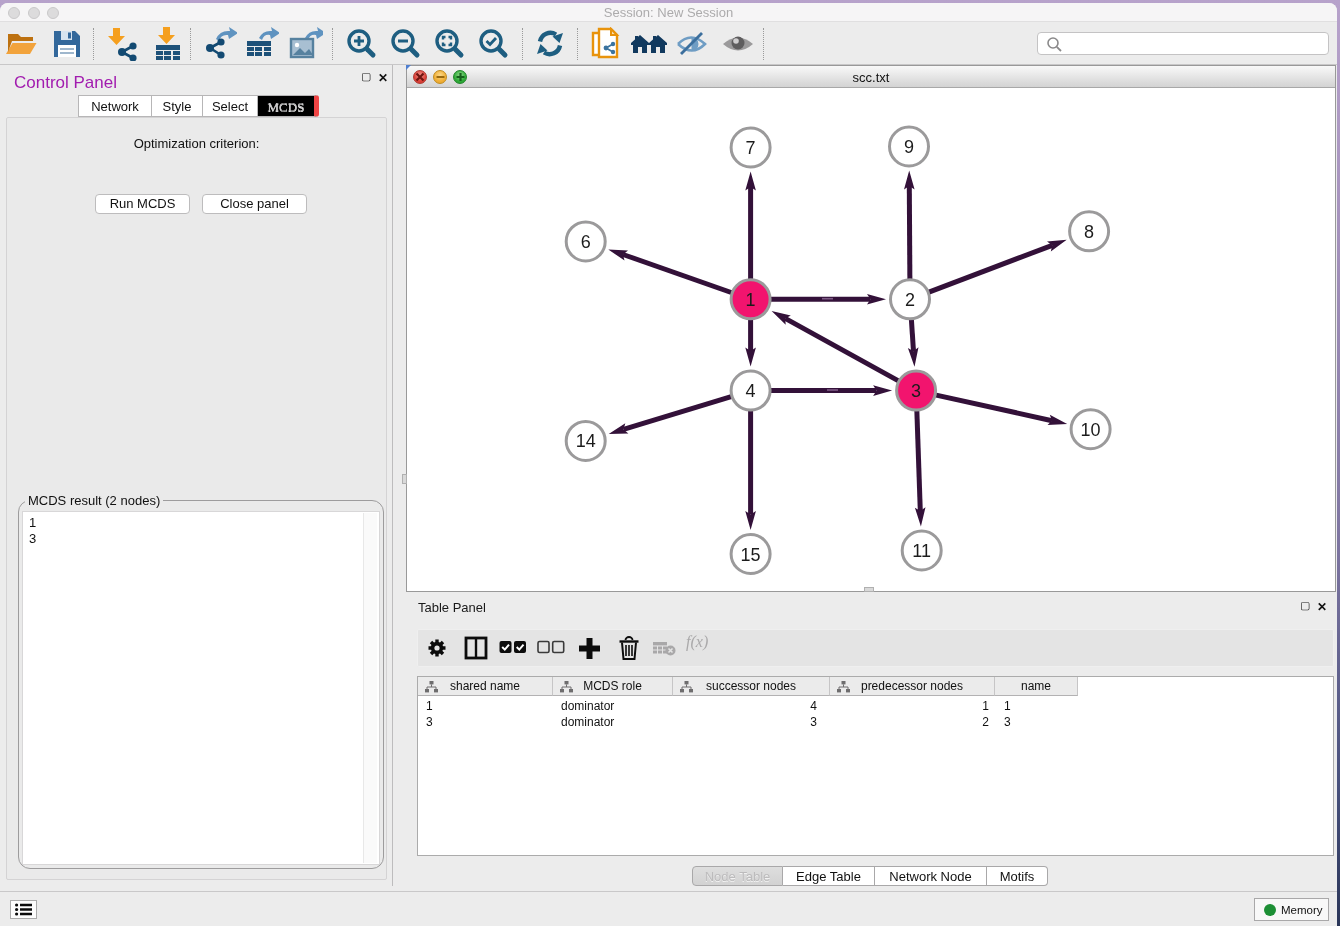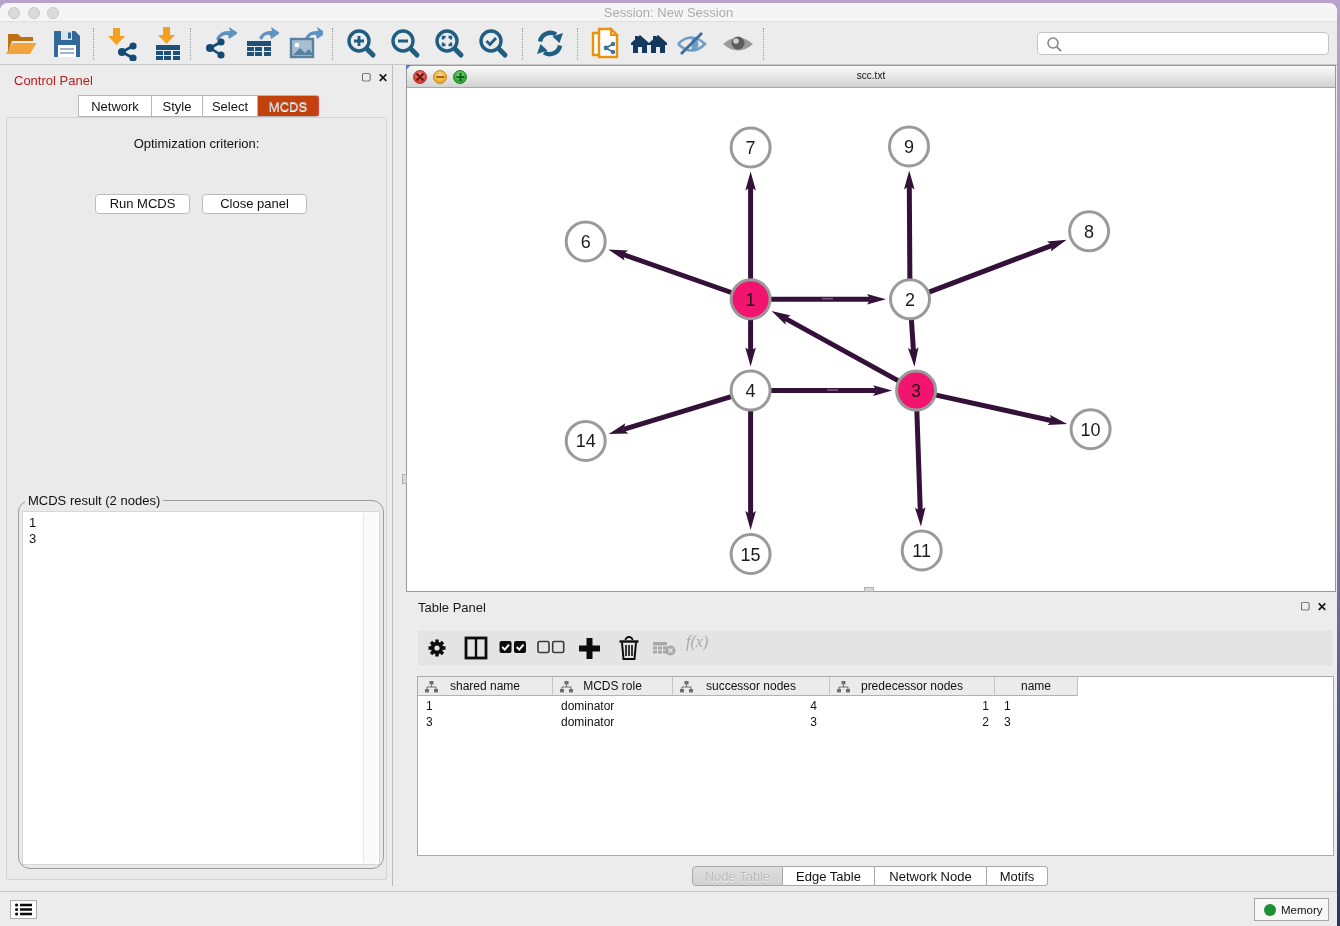--- a/index.html
+++ b/index.html
@@ -12,37 +12,37 @@
 #titlebar { position:absolute; left:0; top:0; width:100%; height:19px; background:#f6f5f6; border-bottom:1px solid #e0dfe0; }
 .tl { position:absolute; top:4px; width:12px; height:12px; border-radius:50%; background:#dcdbdc; border:1px solid #c9c8c9; }
 #title-text { position:absolute; top:2px; left:0; width:100%; text-align:center; font-size:13px; color:#acabac; }
 
 #toolbar { position:absolute; left:0; top:19px; width:100%; height:43px; background:#ececec; border-bottom:1px solid #c8c7c8; }
 .tsep { position:absolute; top:6px; height:32px; width:0; border-left:1px dotted #9a9a9a; }
 .ticon { position:absolute; top:5px; }
 #searchbox { position:absolute; left:1037px; top:10px; width:292px; height:23px; background:#fff; border:1px solid #c4c3c4; border-radius:4px; }
 
 #cp { position:absolute; left:0; top:62px; width:393px; height:821px; background:#ececec; border-right:1px solid #bdbcbd; }
-#cp-title { position:absolute; left:14px; top:8px; font-size:13px; color:#b91c1c; }
+#cp-title { position:absolute; left:14px; top:8px; font-size:17px; color:#a21caf; }
 .panebtn { position:absolute; font-size:12px; color:#111; }
 #cp-tabs { position:absolute; left:78px; top:30px; height:22px; }
 .tab { position:absolute; top:0; height:22px; border:1px solid #b7b6b7; border-right:none; background:#fff; font-size:13px; color:#111; text-align:center; line-height:21px; }
 #cp-content { position:absolute; left:6px; top:52px; width:381px; height:763px; background:#eaeaea; border:1px solid #d4d3d4; border-radius:2px; }
 #opt-label { position:absolute; left:0; top:18px; width:100%; text-align:center; font-size:13px; color:#111; }
 #combo { position:absolute; left:38px; top:43px; width:313px; height:21px; background:#fff; border:1px solid #bdbcbd; border-radius:3px; font-size:13px; color:#111; line-height:19px; padding-left:13px; }
 .btn { position:absolute; top:76px; height:20px; background:#fff; border:1px solid #bdbcbd; border-radius:4px; font-size:13px; color:#111; text-align:center; line-height:18px; }
 #mcds-group { position:absolute; left:11px; top:382px; width:366px; height:369px; border:1px solid #9d9c9d; border-radius:12px; }
 #mcds-title { position:absolute; left:6px; top:-8px; background:#eaeaea; padding:0 3px; font-size:13px; color:#111; }
 #mcds-text { position:absolute; left:3px; top:10px; right:3px; bottom:3px; background:#fff; border:1px solid #d8d7d8; font-size:13px; color:#111; line-height:16px; padding:3px 0 0 6px; }
 #mcds-sb { position:absolute; right:2px; top:1px; bottom:1px; width:14px; background:#fafafa; border-left:1px solid #e8e8e8; }
 
 #netframe { position:absolute; left:406px; top:62px; width:930px; height:527px; background:#fff; border:1px solid #999; }
 #net-titlebar { position:absolute; left:0; top:0; width:100%; height:22px; background:linear-gradient(180deg,#f9f9f9,#dedede 70%,#d3d3d3); border-bottom:1px solid #a8a8a8; }
 .mtl { position:absolute; top:4px; width:14px; height:14px; border-radius:50%; }
-#net-title { position:absolute; top:4px; width:100%; text-align:center; font-size:10px; color:#111; }
+#net-title { position:absolute; top:4px; width:100%; text-align:center; font-size:13px; color:#111; }
 
 #tp { position:absolute; left:406px; top:594px; width:930px; height:289px; background:#ececec; }
 #tp-title { position:absolute; left:12px; top:3px; font-size:13px; color:#1a1a1a; }
 #tp-toolbar { position:absolute; left:11px; top:32px; width:917px; height:38px; background:#e4e4e4; border:1px solid #efefef; border-radius:2px; }
 #tbl { position:absolute; left:11px; top:79px; width:917px; height:180px; background:#fff; border:1px solid #ababab; }
 .th { position:absolute; top:0; height:19px; background:#ebebeb; border-right:1px solid #c6c5c6; border-bottom:1px solid #b3b2b3; font-size:12px; color:#111; text-align:center; line-height:18px; }
 .td { position:absolute; font-size:12px; color:#111; height:16px; line-height:16px; }
 #tp-tabs { position:absolute; left:286px; top:269px; height:20px; }
 .btab { position:absolute; top:0; height:20px; background:#fff; border:1px solid #a9a8a9; border-left:none; font-size:13px; font-weight:500; color:#111; text-align:center; line-height:19px; }
 
@@ -181,21 +181,21 @@
     </div>
   </div>
   <div id="cp">
     <div id="cp-title">Control Panel</div>
     <div class="panebtn" style="left:361px; top:5px; font-size:11px;">▢</div>
     <div class="panebtn" style="left:378px; top:6px; font-weight:bold;">✕</div>
     <div id="cp-tabs">
       <div class="tab" style="left:0; width:73px;">Network</div>
       <div class="tab" style="left:73px; width:51px;">Style</div>
       <div class="tab" style="left:124px; width:55px;">Select</div>
-      <div class="tab" style="left:179px; width:62px; background:#c2410c; border-right:1px solid #ef4444; border-radius:0 3px 3px 0; color:#c6c5c6; text-shadow:0 1px 0 #fafafa;">MCDS</div>
+      <div class="tab" style="left:179px; width:62px; background:#000000; border-right:5px solid #ef4444; border-radius:0 3px 3px 0; color:#c6c5c6; text-shadow:0 1px 0 #fafafa;font-family:Liberation Serif, serif;">MCDS</div>
     </div>
     <div id="cp-content">
       <div id="opt-label">Optimization criterion:</div>
       <div class="btn" style="left:88px; width:95px;">Run MCDS</div>
       <div class="btn" style="left:195px; width:105px;">Close panel</div>
       <div id="mcds-group">
         <div id="mcds-title">MCDS result (2 nodes)</div>
         <div id="mcds-text">1<br>3<div id="mcds-sb"></div></div>
       </div>
     </div>

